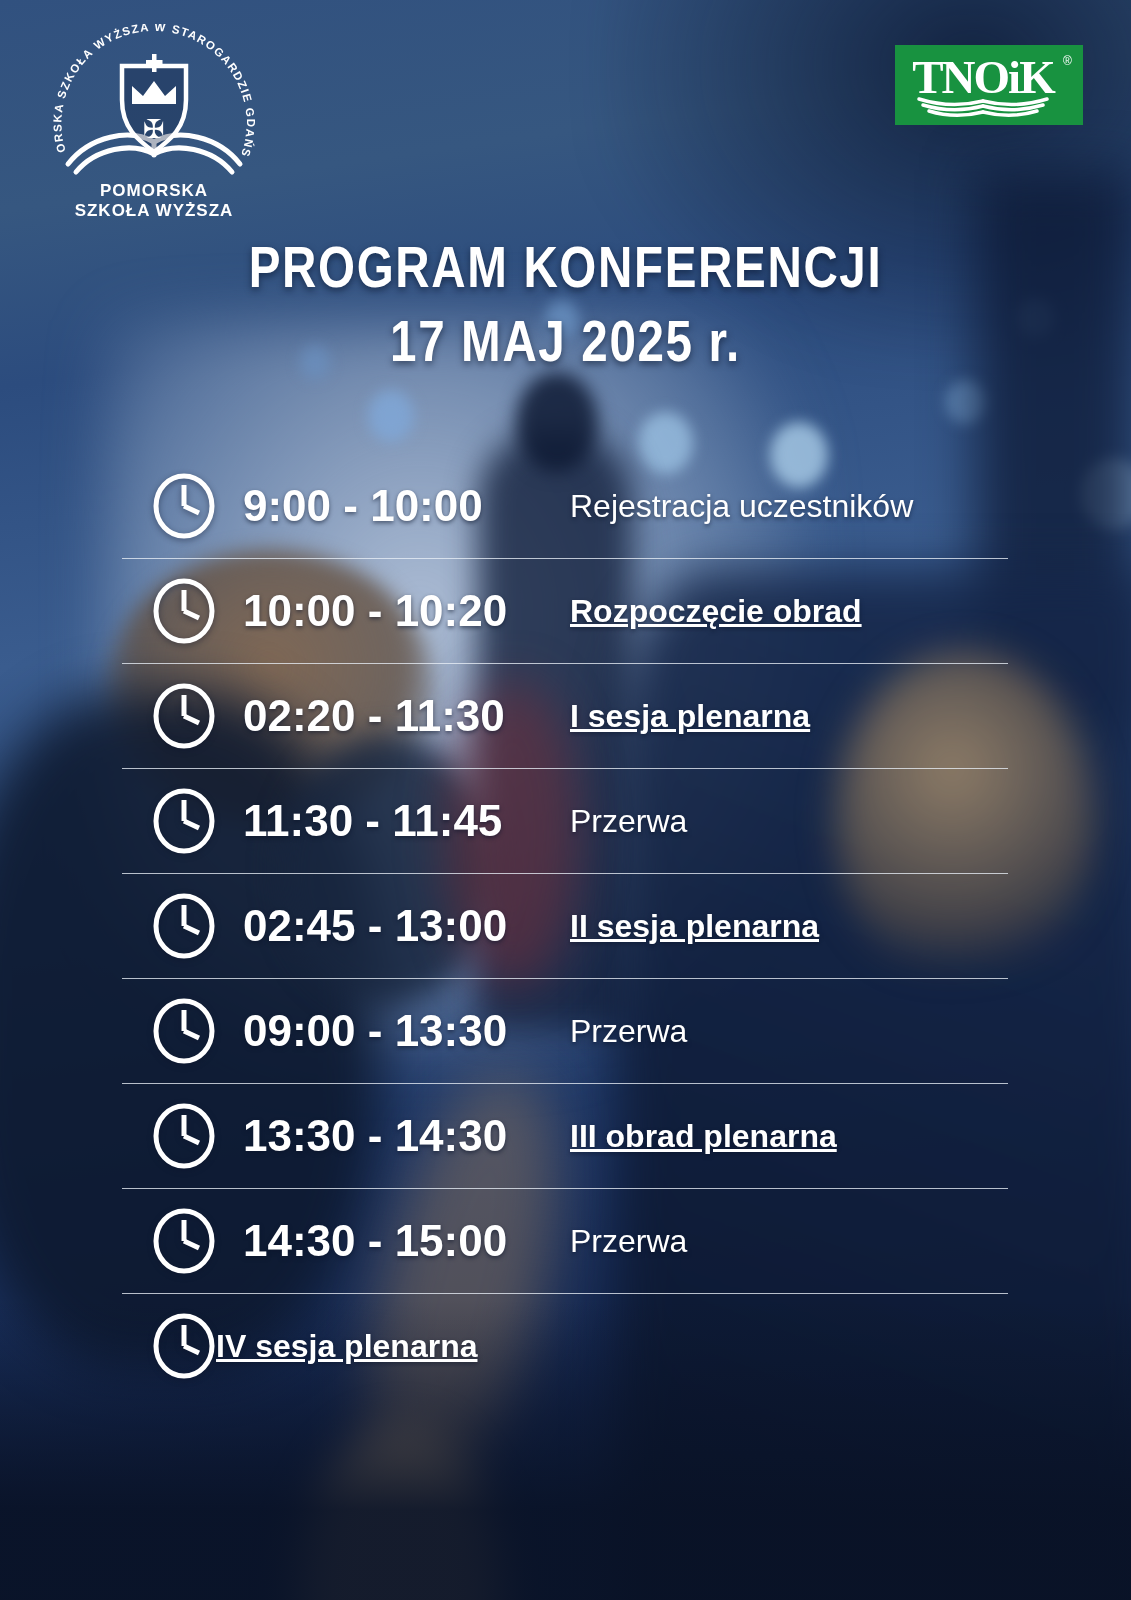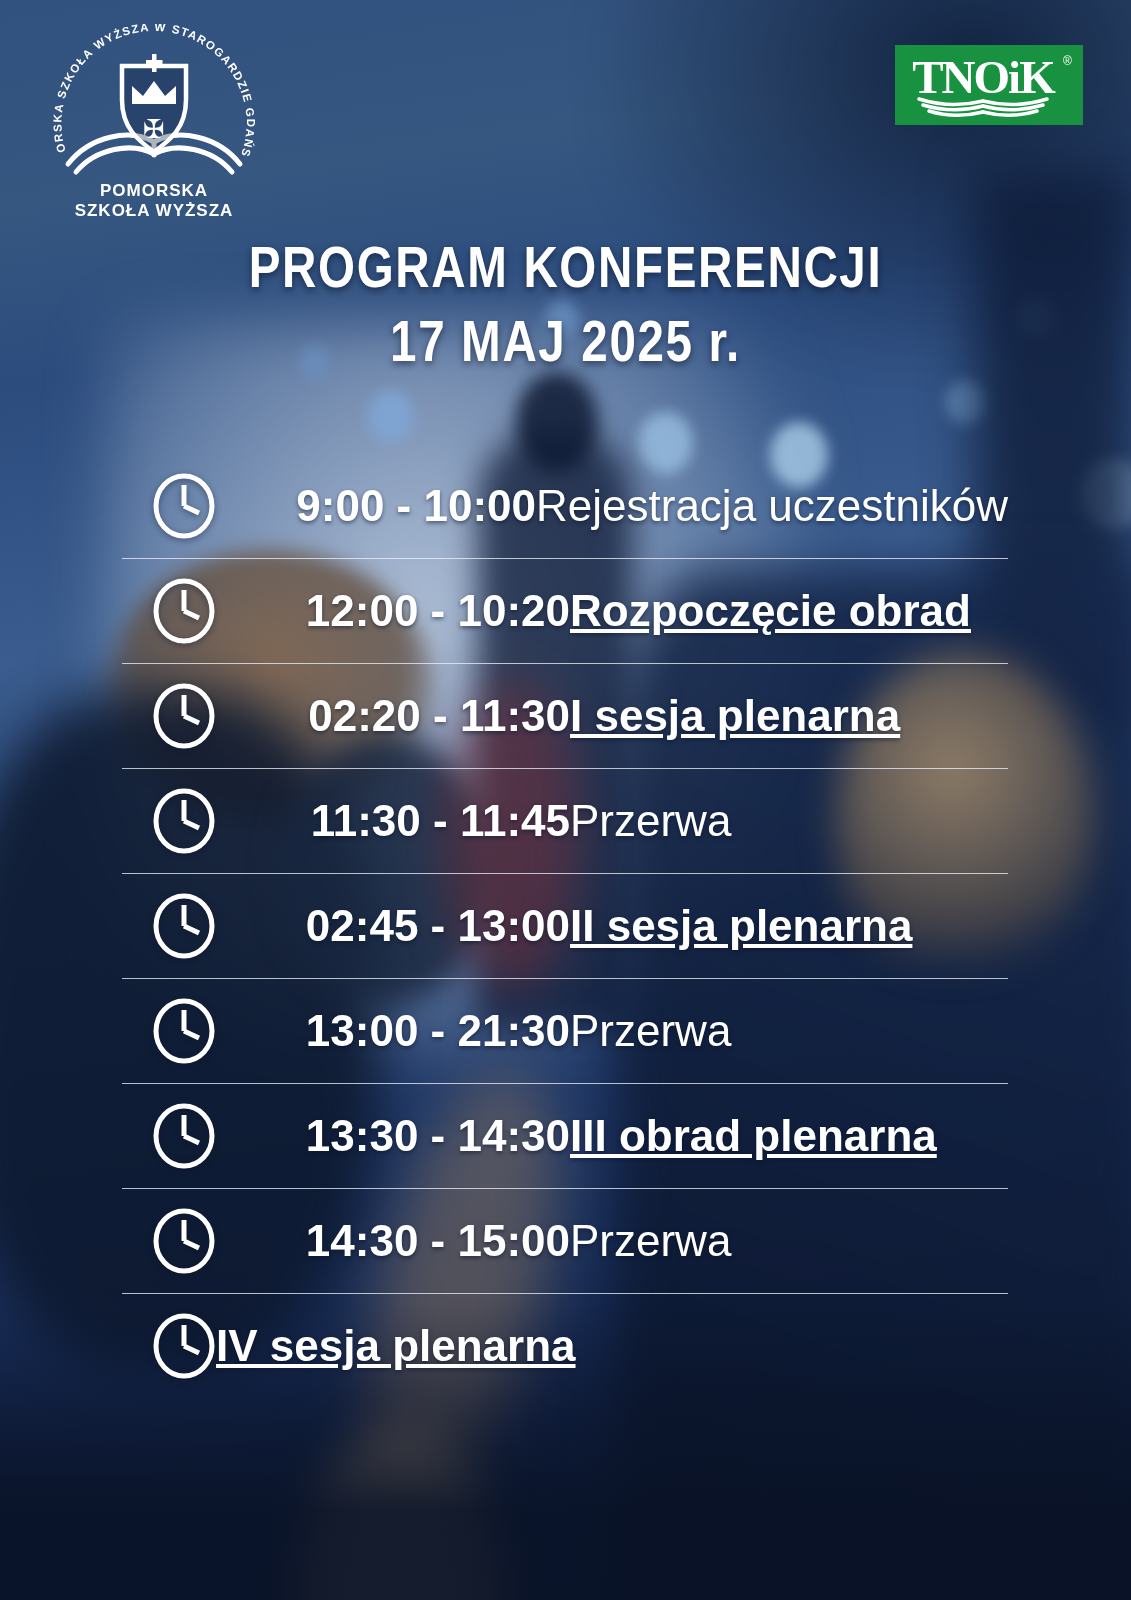--- a/index.html
+++ b/index.html
@@ -67,22 +67,22 @@
     text-shadow:0 3px 8px rgba(5,15,35,.55);white-space:nowrap;}
 
   
   .schedule{position:absolute;left:122px;top:454px;width:886px;color:#fff;}
   .row{height:104px;display:flex;align-items:center;
     border-bottom:1.5px solid rgba(232,238,246,.78);}
   .row:last-child{border-bottom:none;}
   .row .clock{margin-left:30px;flex:0 0 64px;display:block;
     filter:drop-shadow(0 2px 3px rgba(10,18,40,.45));}
   .row .time{margin-left:27px;width:327px;font-size:44px;font-weight:700;
-    letter-spacing:0px;white-space:nowrap;text-shadow:0 2px 4px rgba(10,18,40,.55);text-align:right;}
-  .row .event{font-size:44px;font-weight:400;white-space:nowrap;
+    letter-spacing:0px;white-space:nowrap;text-shadow:0 2px 4px rgba(10,18,40,.55);}
+  .row .event{font-size:32px;font-weight:400;white-space:nowrap;
     text-shadow:0 2px 4px rgba(10,18,40,.55);}
   .row .event.bold{font-weight:700;text-decoration:underline;}
 </style>
 </head>
 <body>
 
 <div class="poster">
 
   <div class="bg">
     <div class="screen"></div>
@@ -165,21 +165,21 @@
     <span class="time">9:00 - 10:00</span>
     <span class="event">Rejestracja uczestników</span>
   </div>
 
   <div class="row">
     <svg class="clock" viewBox="0 0 64 68" width="64" height="68">
       <ellipse cx="32" cy="34" rx="28" ry="30" fill="none" stroke="#ffffff" stroke-width="5"></ellipse>
       <line x1="32" y1="34" x2="32" y2="13" stroke="#ffffff" stroke-width="5"></line>
       <line x1="32" y1="34" x2="47" y2="41" stroke="#ffffff" stroke-width="5"></line>
     </svg>
-    <span class="time">12:00 - 10:20</span>
+    <span class="time">10:00 - 10:20</span>
     <span class="event bold">Rozpoczęcie obrad</span>
   </div>
 
   <div class="row">
     <svg class="clock" viewBox="0 0 64 68" width="64" height="68">
       <ellipse cx="32" cy="34" rx="28" ry="30" fill="none" stroke="#ffffff" stroke-width="5"></ellipse>
       <line x1="32" y1="34" x2="32" y2="13" stroke="#ffffff" stroke-width="5"></line>
       <line x1="32" y1="34" x2="47" y2="41" stroke="#ffffff" stroke-width="5"></line>
     </svg>
     <span class="time">02:20 - 11:30</span>
@@ -205,21 +205,21 @@
     <span class="time">02:45 - 13:00</span>
     <span class="event bold">II sesja plenarna</span>
   </div>
 
   <div class="row">
     <svg class="clock" viewBox="0 0 64 68" width="64" height="68">
       <ellipse cx="32" cy="34" rx="28" ry="30" fill="none" stroke="#ffffff" stroke-width="5"></ellipse>
       <line x1="32" y1="34" x2="32" y2="13" stroke="#ffffff" stroke-width="5"></line>
       <line x1="32" y1="34" x2="47" y2="41" stroke="#ffffff" stroke-width="5"></line>
     </svg>
-    <span class="time">13:00 - 21:30</span>
+    <span class="time">09:00 - 13:30</span>
     <span class="event">Przerwa</span>
   </div>
 
   <div class="row">
     <svg class="clock" viewBox="0 0 64 68" width="64" height="68">
       <ellipse cx="32" cy="34" rx="28" ry="30" fill="none" stroke="#ffffff" stroke-width="5"></ellipse>
       <line x1="32" y1="34" x2="32" y2="13" stroke="#ffffff" stroke-width="5"></line>
       <line x1="32" y1="34" x2="47" y2="41" stroke="#ffffff" stroke-width="5"></line>
     </svg>
     <span class="time">13:30 - 14:30</span>

